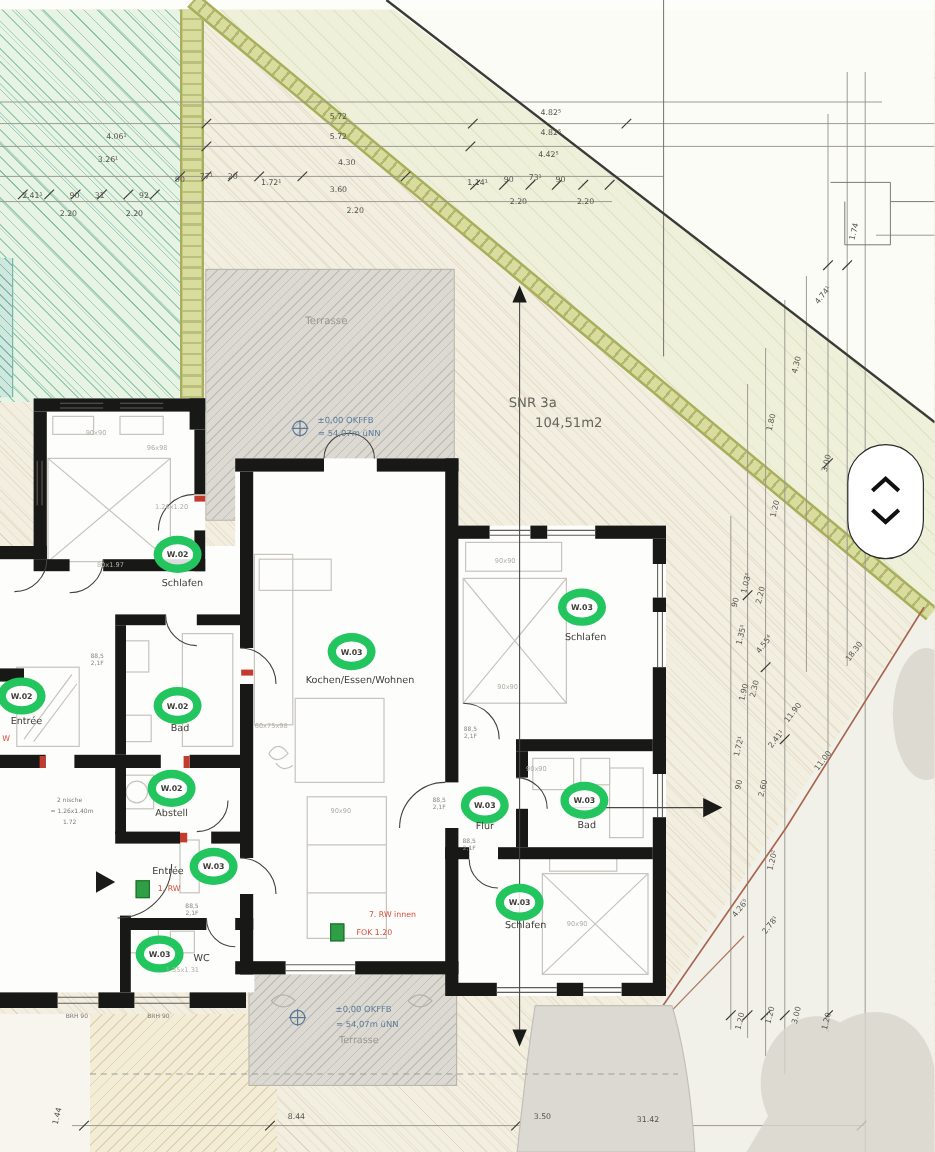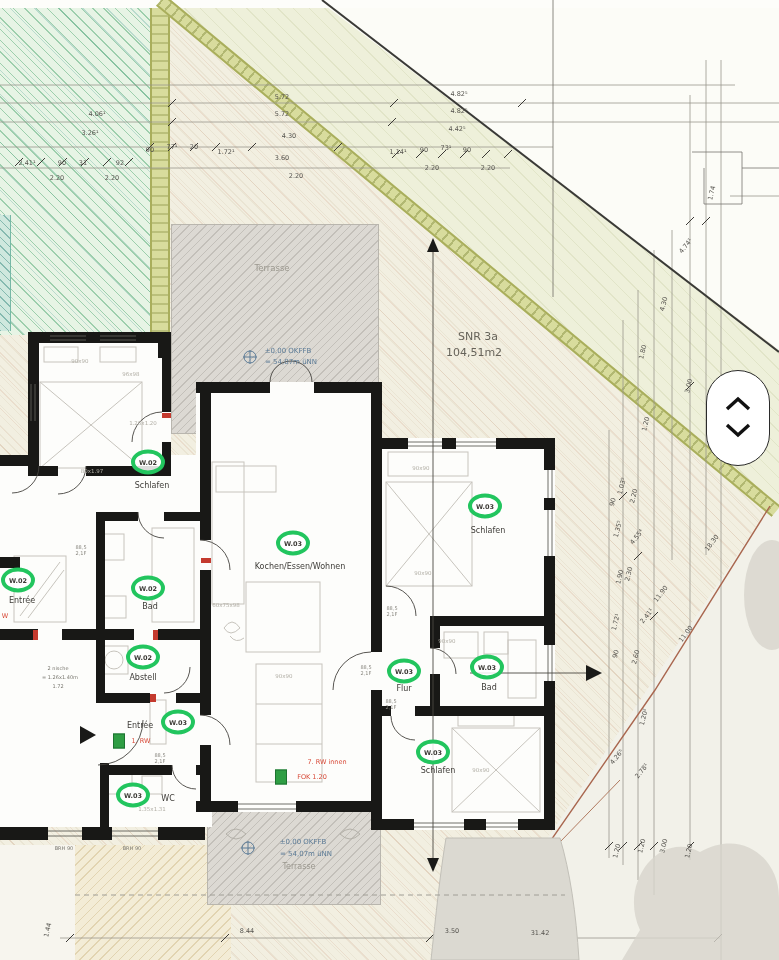--- a/index.html
+++ b/index.html
@@ -43,21 +43,21 @@
   
   svg.plan{position:absolute;left:0;top:0;}
   
   .lbl{position:absolute;font-size:7px;color:#4c4a44;white-space:nowrap;
        transform:translate(-50%,-50%);line-height:1;}
   .dim{font-size:6.5px;color:#55534e;}
   .rot76{transform:translate(-50%,-50%) rotate(-76deg);}
   .rot52{transform:translate(-50%,-50%) rotate(-52deg);}
   .big{font-size:11px;color:#66635a;}
   .room-name{font-size:8px;color:#3e3c38;}
-  .badge{position:absolute;width:26px;height:17px;border:4px solid #22c55e;border-radius:50%;
+  .badge{position:absolute;width:26px;height:17px;border:7px solid #22c55e;border-radius:50%;
        background:rgba(255,255,255,.85);display:flex;align-items:center;justify-content:center;
        font-size:6.5px;font-weight:bold;color:#3e3c38;transform:translate(-50%,-50%);}
   .furn{font-size:5.5px;color:#b2afa6;}
   .doorlbl{font-size:5px;color:#8a8880;text-align:center;line-height:1.15;}
   .tiny{font-size:5px;color:#7a7870;}
   .red{color:#d84a38;font-size:6.5px;}
   .grnbox{position:absolute;width:10px;height:13px;background:#2f9e44;border:1px solid #1d7330;
        transform:translate(-50%,-50%);}
   .gray{color:#9a978e;}
   
@@ -329,21 +329,21 @@
         <line x1="248" y1="841" x2="248" y2="855"></line>
     </g>
   </svg>
 
   <div class="lbl gray" style="left:272px;top:268px;font-size:8.5px">Terrasse</div>
   <div class="lbl" style="left:288px;top:351px;color:#5a7a96">±0,00 OKFFB</div>
   <div class="lbl" style="left:291px;top:362px;color:#5a7a96">= 54,07m üNN</div>
   <div class="lbl" style="left:303px;top:842px;color:#5a7a96">±0,00 OKFFB</div>
   <div class="lbl" style="left:306px;top:854px;color:#5a7a96">= 54,07m üNN</div>
   <div class="lbl gray" style="left:299px;top:867px;font-size:8px">Terrasse</div>
-  <div class="lbl big" style="left:478px;top:336px">SNR 3a</div>
+  <div class="lbl big" style="left:444px;top:336px">SNR 3a</div>
   <div class="lbl big" style="left:474px;top:352px">104,51m2</div>
 
   <div class="badge" style="left:148px;top:462px">W.02</div>
   <div class="lbl room-name" style="left:152px;top:486px">Schlafen</div>
   <div class="badge" style="left:18px;top:580px">W.02</div>
   <div class="lbl room-name" style="left:22px;top:601px">Entrée</div>
   <div class="badge" style="left:148px;top:588px">W.02</div>
   <div class="lbl room-name" style="left:150px;top:607px">Bad</div>
   <div class="badge" style="left:143px;top:657px">W.02</div>
   <div class="lbl room-name" style="left:143px;top:678px">Abstell</div>

